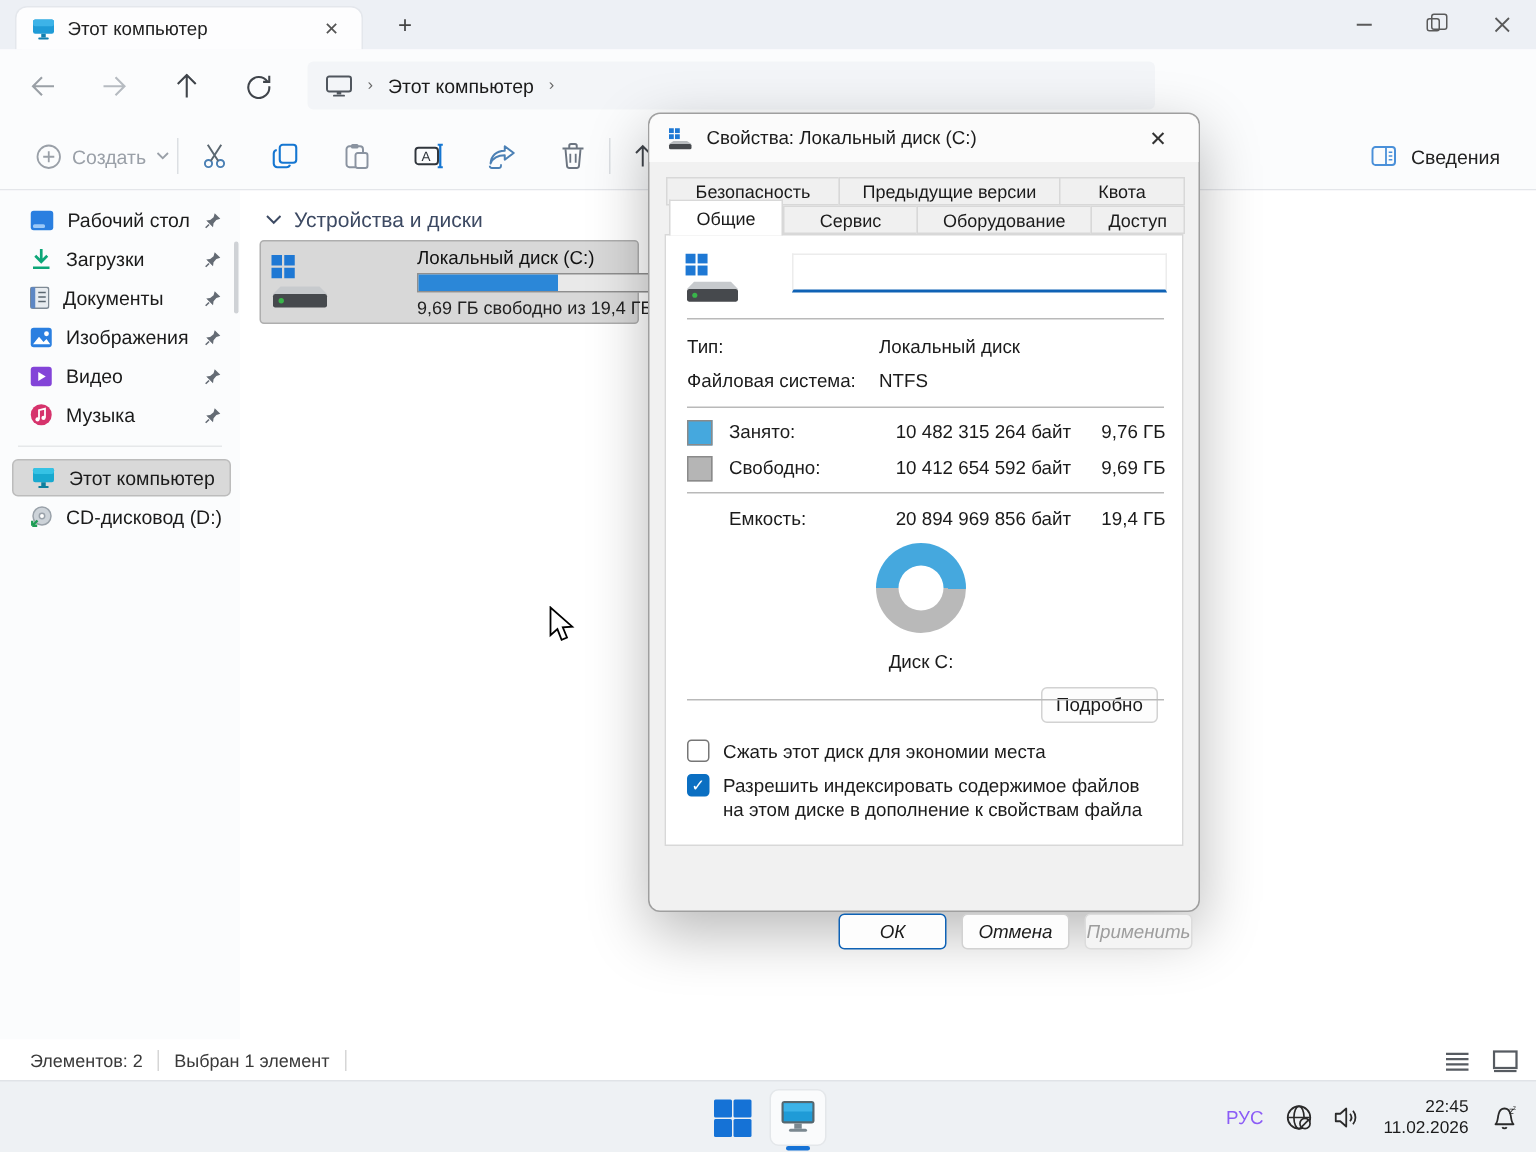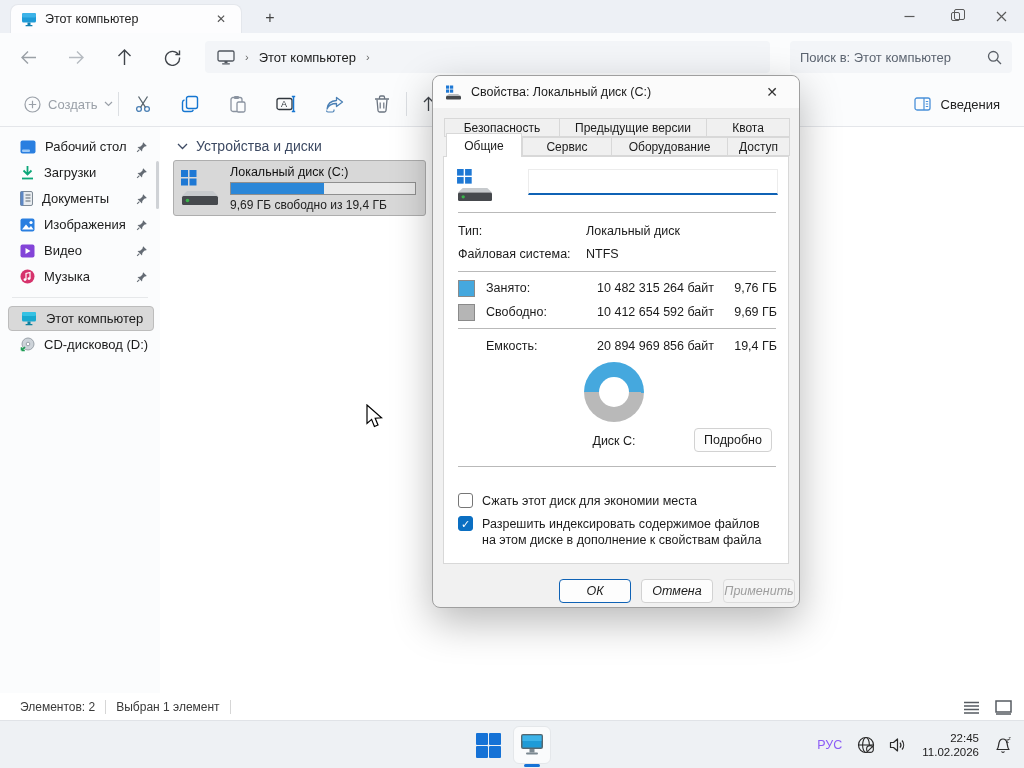--- a/index.html
+++ b/index.html
@@ -43,21 +43,21 @@
   .side-item { height:25px; margin:1px 6px 1px 8px; padding:0 6px 0 12px; border-radius:4px; display:flex; align-items:center; gap:9px; }
   .side-item .lbl { font-size:13px; white-space:nowrap; flex:1; }
   .side-item.selected { background:#d9d9d9; border:1px solid #bcbcbc; }
   .side-divider { height:1px; background:#e6e8ea; margin:8px 12px; }
   .scroll-thumb { position:absolute; right:1px; top:34px; width:3px; height:48px; background:#cfd2d6; border-radius:2px; }
 
   
   .content { position:absolute; left:160px; top:127px; width:864px; height:566px; background:#ffffff; }
   .group-header { position:absolute; left:17px; top:11px; display:flex; align-items:center; gap:8px; font-size:14px; color:#3d4a63; }
   .drive-tile { position:absolute; left:13px; top:33px; width:253px; height:56px; background:#d8d8d8; border:1px solid #aeaeae; border-radius:3px; display:flex; align-items:center; padding:4px 8px 4px 6px; gap:10px; }
-  .drive-info { flex:1; }
+  .drive-info { flex:1;margin-left:48px; }
   .drive-name { font-size:12.5px; color:#111; margin-bottom:3px; }
   .drive-bar { width:186px; height:13px; background:#e9e9e9; border:1px solid #8f8f8f; margin-bottom:3px; }
   .drive-bar-fill { height:100%; background:#2b87d8; }
   .drive-free { font-size:12px; color:#222; }
 
   
   .statusbar { position:absolute; left:0; top:693px; width:1024px; height:27px; background:#ffffff; display:flex; align-items:center; font-size:12px; color:#3a3a3a; }
   .sb-sep { width:1px; height:14px; background:#d6d6d6; margin:0 10px; }
   .sb-views { position:absolute; right:10px; top:5px; display:flex; gap:10px; }
   .sb-viewbtn { width:22px; height:18px; display:flex; align-items:center; justify-content:center; }
@@ -85,21 +85,21 @@
   .fld-value { position:absolute; left:142px; font-size:12.5px; color:#1b1b1b; }
   .usage-row { position:absolute; left:14px; right:11px; height:18px; display:flex; align-items:center; font-size:12.5px; }
   .usage-swatch { width:17px; height:17px; border:1px solid #8a8a8a; margin-right:11px; }
   .usage-label { width:100px; }
   .usage-bytes { width:128px; text-align:right; }
   .usage-size { flex:1; text-align:right; }
   .vol-input { position:absolute; left:84px; top:12px; width:250px; height:26px; background:#fff; border:1px solid #ececec; border-bottom:2px solid #0f62b5; font-family:inherit; font-size:12.5px; padding:0 6px; outline:none; }
   .donut { position:absolute; left:140px; top:205px; width:60px; height:60px; border-radius:50%; background:conic-gradient(from 270deg,#45a8de 0 50.3%,#b9b9b9 0 100%); }
   .donut:after { content:""; position:absolute; left:15px; top:15px; width:30px; height:30px; background:#fff; border-radius:50%; }
   .chart-label { position:absolute; left:100px; top:277px; width:140px; text-align:center; font-size:12.5px; }
-  .btn { background:#fdfdfd; border:1px solid #d2d2d2; border-radius:4px; font-family:inherit; font-size:12.5px; color:#1b1b1b; display:flex; align-items:center; justify-content:center; }
+  .btn { background:#fdfdfd; border:1px solid #d2d2d2; border-radius:4px; font-family:inherit; font-size:12.5px; color:#1b1b1b; display:flex; align-items:center; justify-content:center;margin-top:30px; }
   .details-btn { position:absolute; left:250px; top:271px; width:78px; height:24px; }
   .checkrow { position:absolute; left:14px; display:flex; gap:9px; }
   .checkbox { width:15px; height:15px; border:1px solid #767676; border-radius:3px; background:#fff; flex:none; margin-top:0; }
   .checkbox.checked { background:#0b6fc2; border-color:#0b6fc2; color:#fff; font-size:11px; line-height:15px; text-align:center; }
   .checkrow .lbl { font-size:12.5px; line-height:16px; }
   .dlg-btn { position:absolute; top:503px; width:72px; height:24px;font-style:italic; }
   .dlg-btn.primary { border:1.5px solid #0f62b5; }
   .dlg-btn.disabled { background:#f4f4f4; color:#9d9d9d; border-color:#dcdcdc; }
 
   .cursor { position:absolute; left:366px; top:404px; z-index:50; pointer-events:none; }
@@ -164,29 +164,20 @@
     <span>
       <svg width="18" height="15" viewBox="0 0 18 15">
           <rect x="1" y="1" width="16" height="10" rx="1.5" fill="none" stroke="#50565e" stroke-width="1.3"></rect>
           <rect x="7.5" y="11" width="3" height="2" fill="#50565e"></rect>
           <rect x="5" y="13.2" width="8" height="1.2" rx="0.6" fill="#50565e"></rect>
         </svg>
     </span>
     <span class="crumb-chev">›</span>
     <span class="addr-text">Этот компьютер</span>
     <span class="crumb-chev">›</span>
-  </div>
-  <div class="searchbar">
-    <input type="text" placeholder="Поиск в: Этот компьютер" style="">
-    <span>
-      <svg width="15" height="15" viewBox="0 0 15 15">
-          <circle cx="6.3" cy="6.3" r="4.8" stroke="#595f66" stroke-width="1.3" fill="none"></circle>
-          <line x1="10" y1="10" x2="14" y2="14" stroke="#595f66" stroke-width="1.3"></line>
-        </svg>
-    </span>
   </div>
 </div>
 
 <div class="toolbar">
   <div class="tool-create">
     <span>
       <svg width="17" height="17" viewBox="0 0 17 17">
           <circle cx="8.5" cy="8.5" r="7.5" stroke="#9aa0a8" stroke-width="1.2" fill="none"></circle>
           <path d="M8.5 4.8 V12.2 M4.8 8.5 H12.2" stroke="#9aa0a8" stroke-width="1.2"></path>
         </svg>

